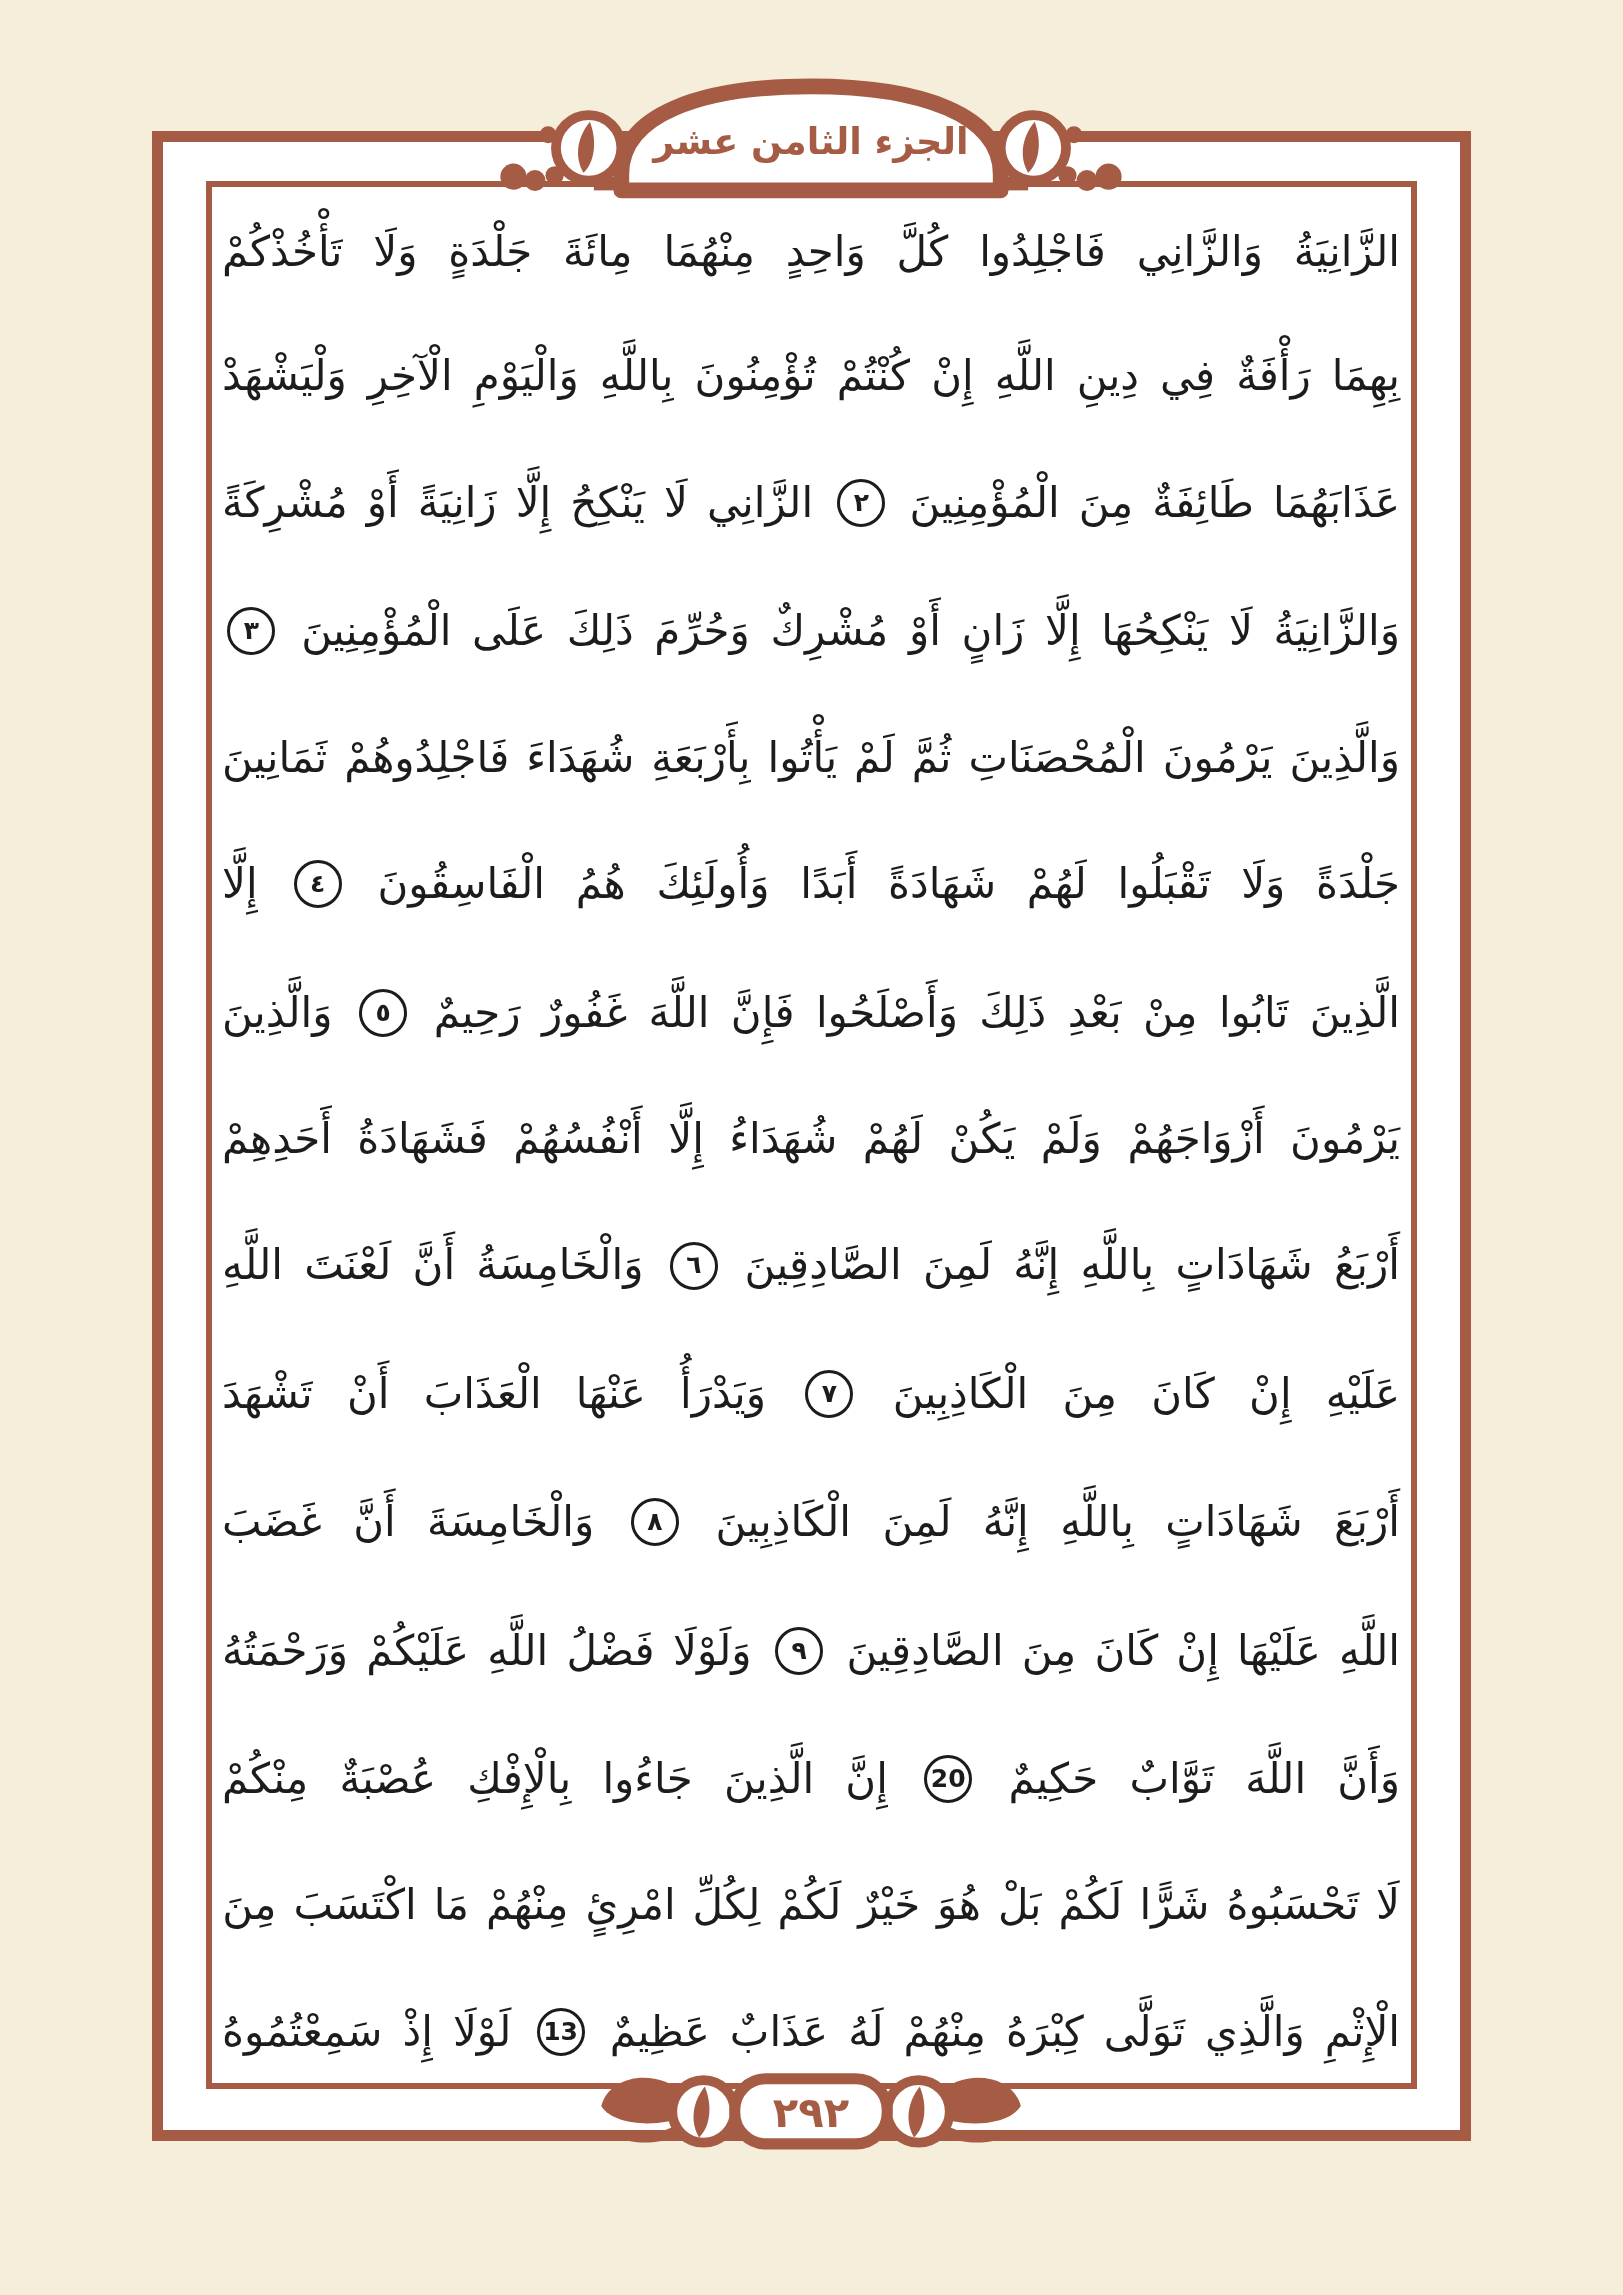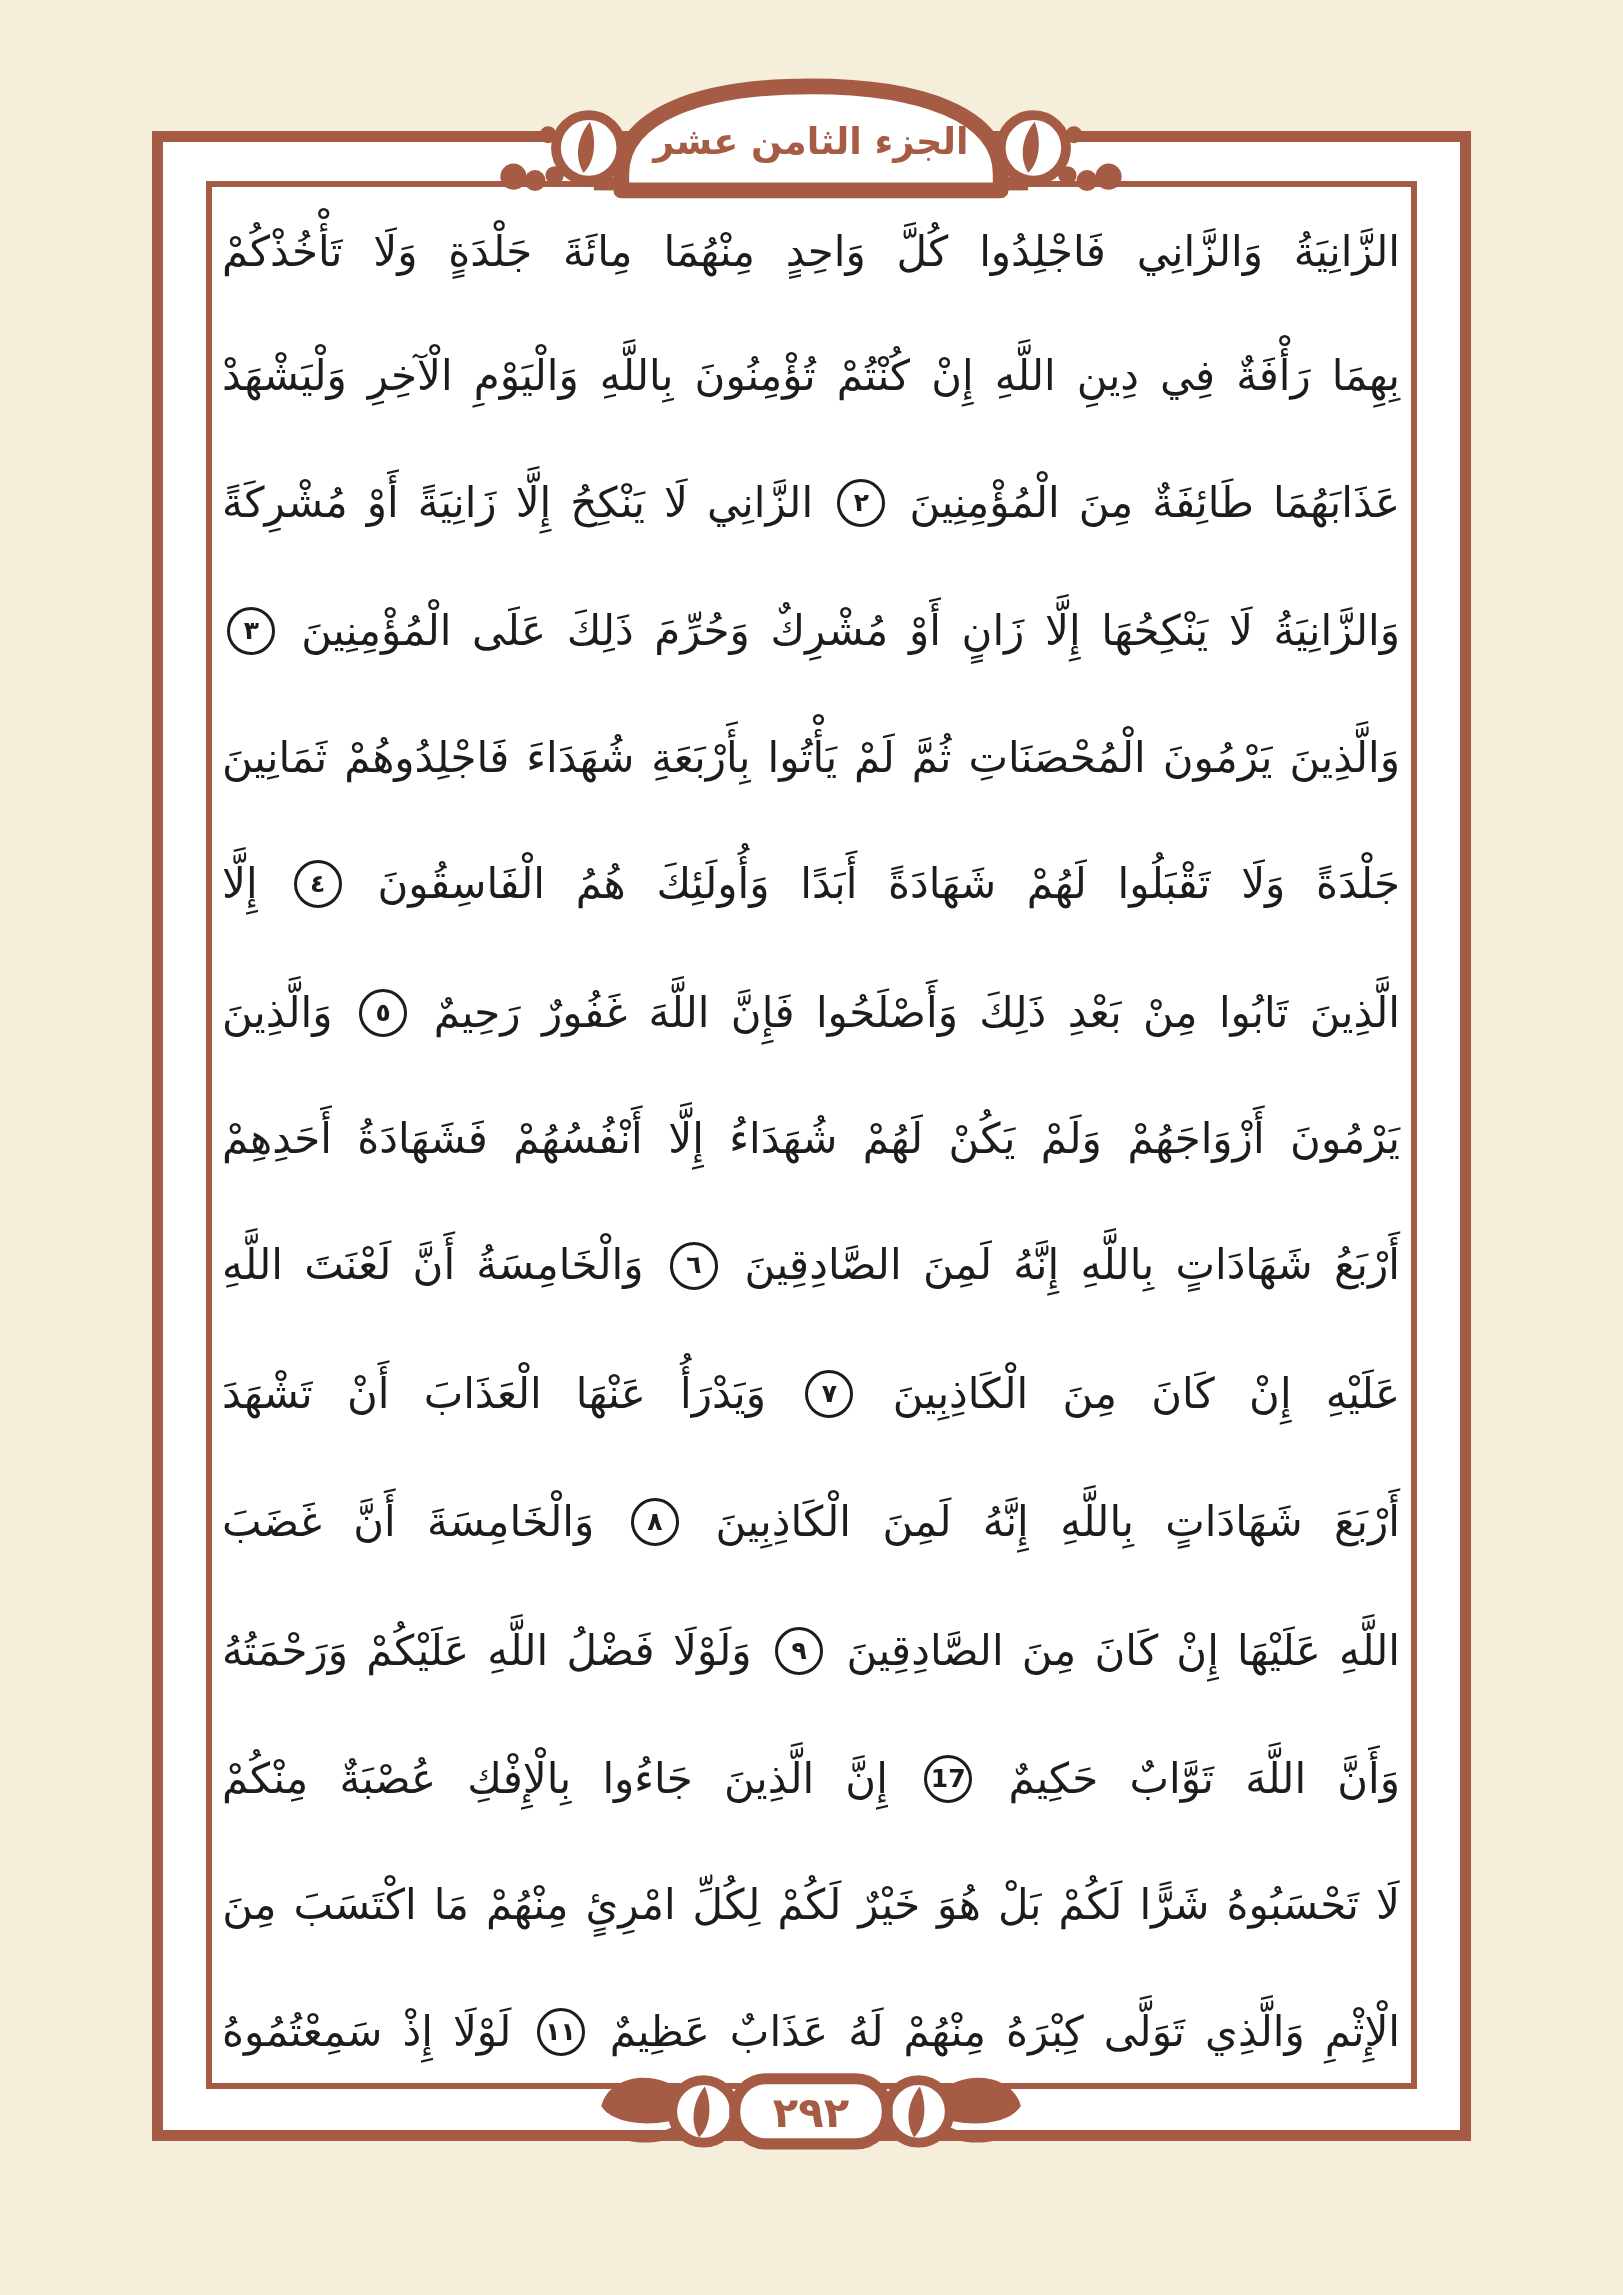--- a/index.html
+++ b/index.html
@@ -240,21 +240,21 @@
         <span class="word">اللَّهِ</span>
         <span class="word">عَلَيْكُمْ</span>
         <span class="word">وَرَحْمَتُهُ</span>
       </div>
       <div class="line">
         <span class="word">وَأَنَّ</span>
         <span class="word">اللَّهَ</span>
         <span class="word">تَوَّابٌ</span>
         <span class="word">حَكِيمٌ</span>
         <span class="verse-marker">
-          <span>17</span>
+          <span>20</span>
         </span>
         <span class="word">إِنَّ</span>
         <span class="word">الَّذِينَ</span>
         <span class="word">جَاءُوا</span>
         <span class="word">بِالْإِفْكِ</span>
         <span class="word">عُصْبَةٌ</span>
         <span class="word">مِنْكُمْ</span>
       </div>
       <div class="line">
         <span class="word">لَا</span>
@@ -275,21 +275,21 @@
       <div class="line">
         <span class="word">الْإِثْمِ</span>
         <span class="word">وَالَّذِي</span>
         <span class="word">تَوَلَّى</span>
         <span class="word">كِبْرَهُ</span>
         <span class="word">مِنْهُمْ</span>
         <span class="word">لَهُ</span>
         <span class="word">عَذَابٌ</span>
         <span class="word">عَظِيمٌ</span>
         <span class="verse-marker">
-          <span>١١</span>
+          <span>13</span>
         </span>
         <span class="word">لَوْلَا</span>
         <span class="word">إِذْ</span>
         <span class="word">سَمِعْتُمُوهُ</span>
       </div>
     </div>
 
   <svg class="ornament" style="left:484px;top:77px;" width="654" height="128" viewBox="0 0 1000 195">
     <g fill="#a65c44">
 

